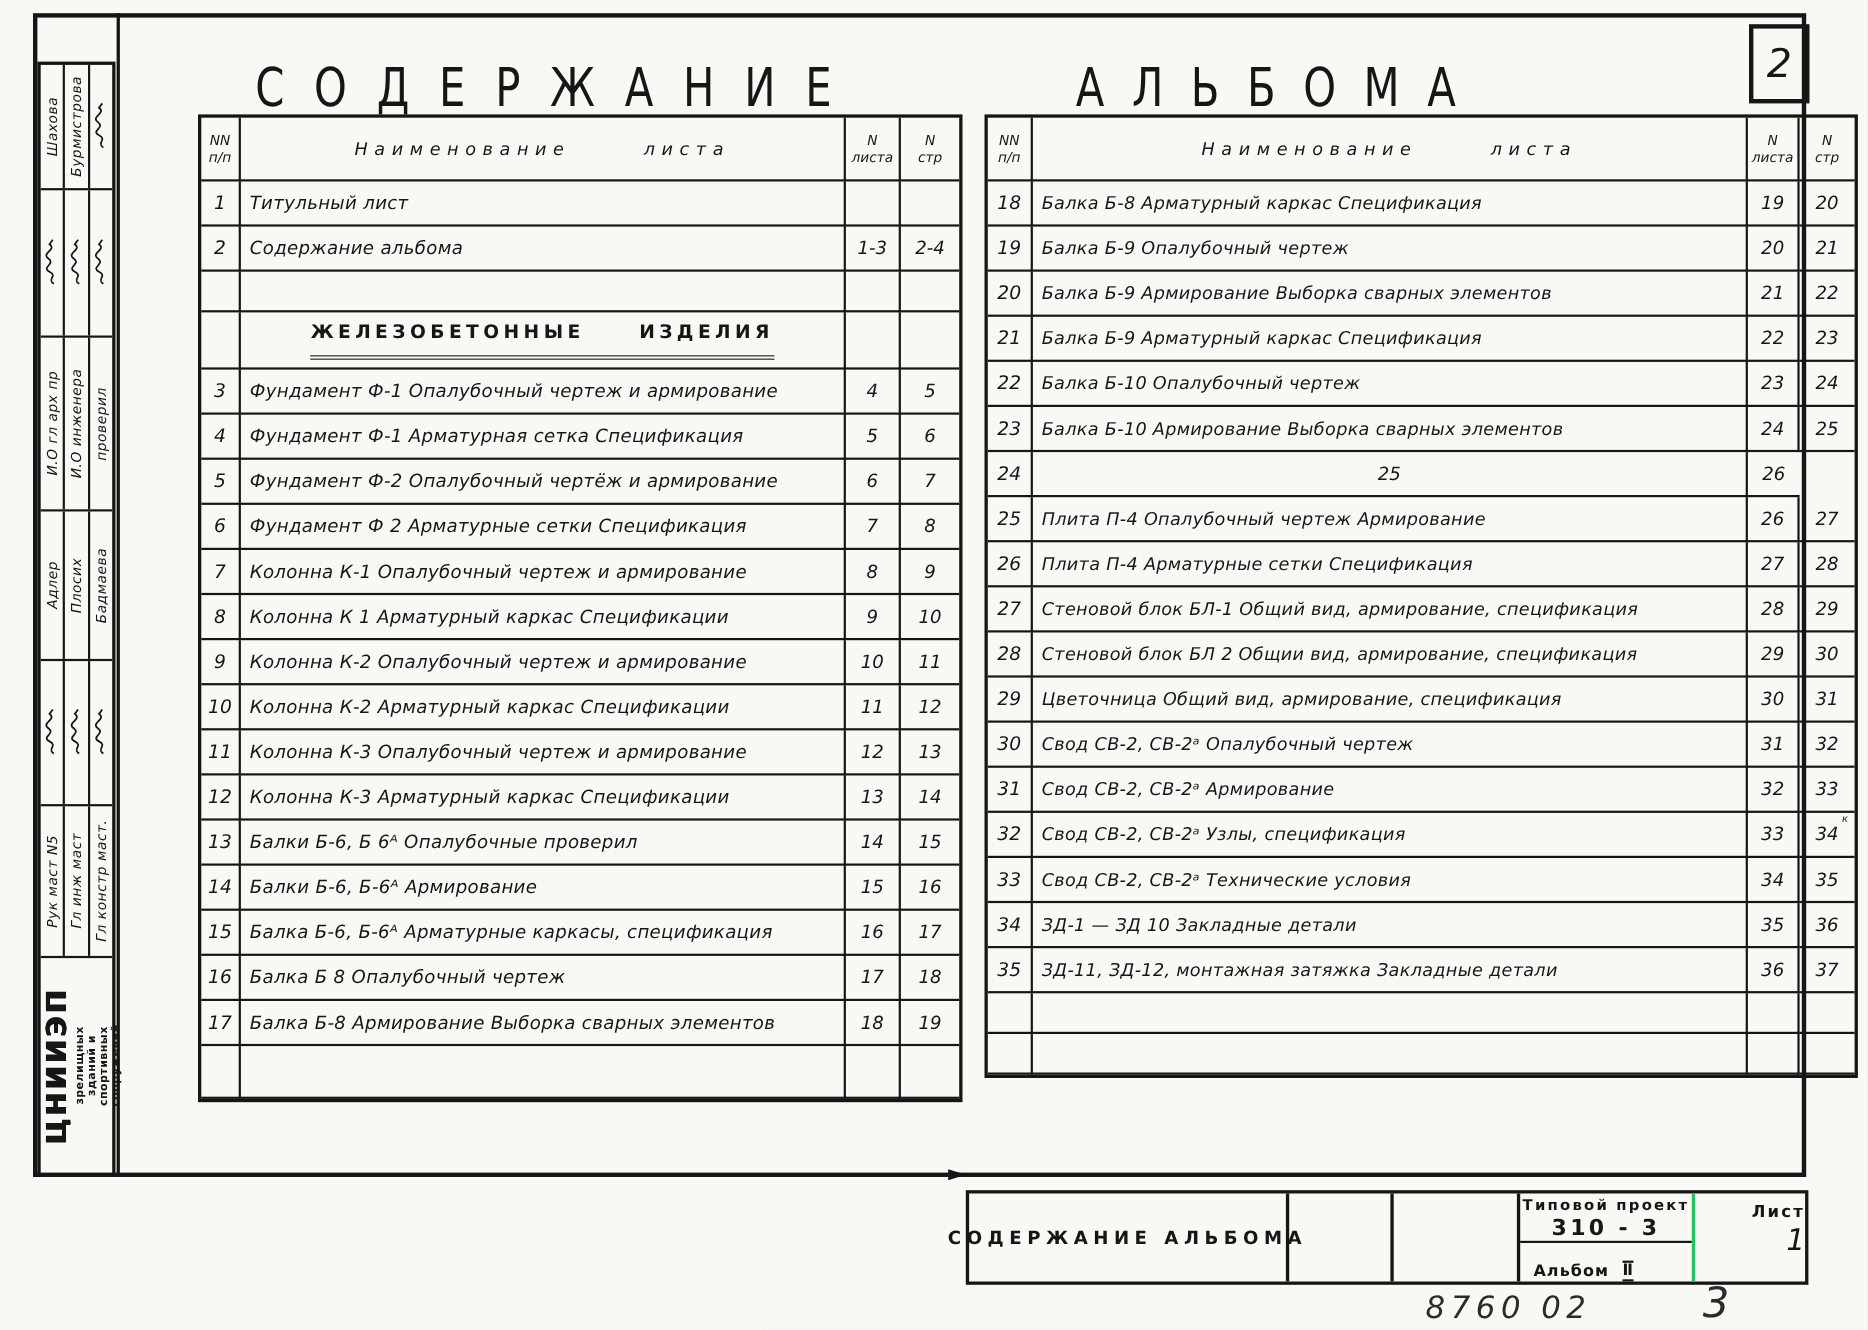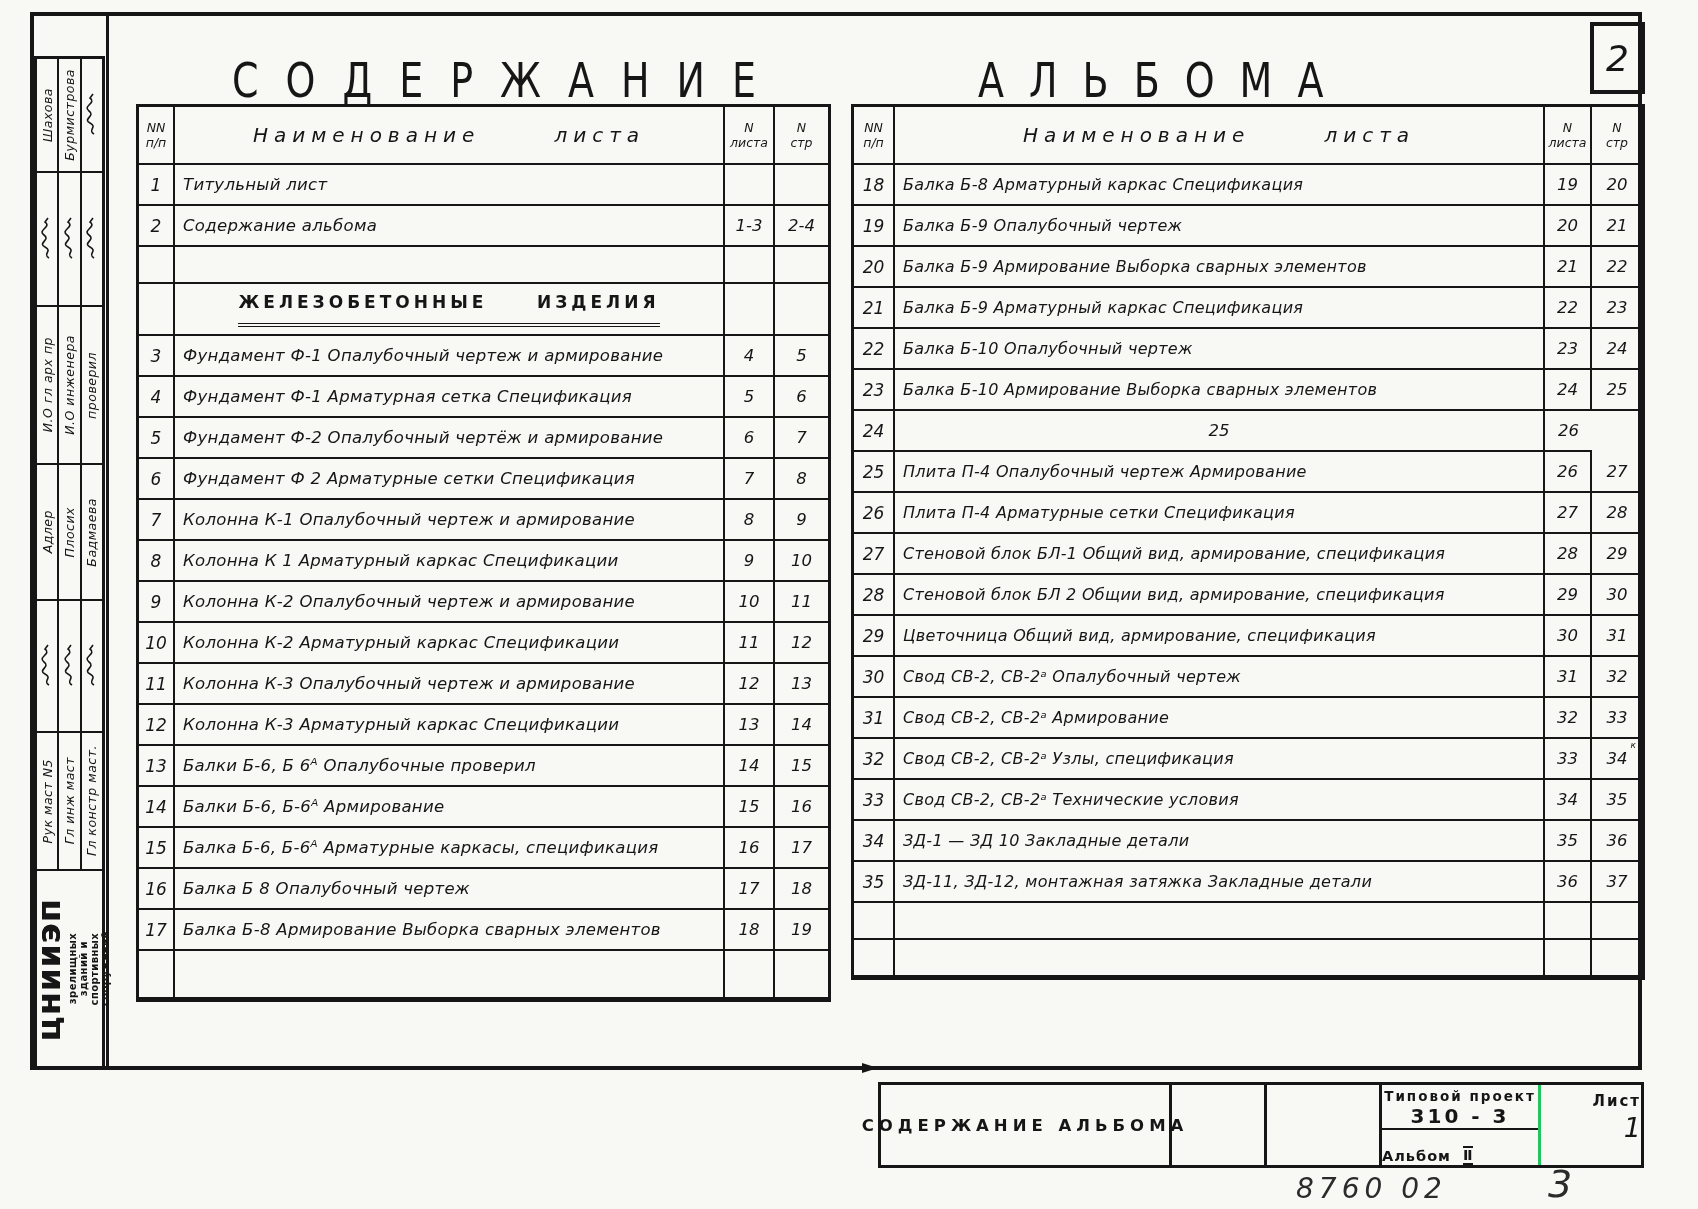--- a/index.html
+++ b/index.html
@@ -29,33 +29,33 @@
   .logo-lines .v{font-style:normal;font-weight:700;font-size:10px;letter-spacing:.4px;}
   
   .t1,.t2{position:absolute;top:52px;font-size:38px;font-weight:500;white-space:nowrap;
           transform:scaleY(1.28);transform-origin:left top;}
   .t1{left:232px;letter-spacing:27px;}
   .t2{left:978px;letter-spacing:25px;}
   .corner{position:absolute;left:1590px;top:22px;width:55px;height:72px;border:4px solid #161616;
           box-sizing:border-box;display:flex;align-items:center;justify-content:center;
           font-style:italic;font-size:36px;}
   
-  .toc{position:absolute;border:3.5px solid #161616;box-sizing:border-box;}
+  .toc{position:absolute;border:3.5px solid #161616;box-sizing:border-box;margin-left:44px;}
   #toc-left{left:136px;top:104px;width:695px;}
   #toc-right{left:851px;top:104px;width:794px;}
   .toc-row{display:grid;}
   #toc-left .toc-row{grid-template-columns:36px 1fr 50px 53px;}
   #toc-right .toc-row{grid-template-columns:41px 1fr 47px 50px;}
   .cell{border-right:2px solid #161616;border-bottom:2px solid #161616;box-sizing:border-box;
         display:flex;align-items:center;min-width:0;}
   .toc-row .cell:last-child{border-right:none;}
   .header{height:58px;}
   .header .cell{justify-content:center;flex-direction:column;font-style:italic;}
   .h-two span{display:block;text-align:center;font-size:12.5px;line-height:1.2;}
-  .h-name{font-size:20px;letter-spacing:6px;white-space:pre;}
+  .h-name{font-size:16px;letter-spacing:6px;white-space:pre;}
   .r-entry{height:41px;}.r-blank{height:37px;}.r-section{height:52px;}.r-blanktall{height:48px;}
   .hand{font-style:italic;}
   .c-n{justify-content:center;font-size:17px;}
   .c-name{padding-left:8px;font-size:16.5px;letter-spacing:.3px;white-space:nowrap;overflow:hidden;}
   #toc-right .c-name{font-size:16px;}
   .c-name.center{justify-content:center;padding-left:0;}
   .c-num{justify-content:center;font-size:16.5px;position:relative;}
   .section-text{font-style:normal;font-weight:700;font-size:17px;letter-spacing:4px;
                 white-space:pre;border-bottom:4px double #161616;padding-bottom:11px;}
   .stray{position:absolute;top:1px;right:6px;font-size:9px;font-style:italic;}
@@ -65,21 +65,21 @@
   .tblock{position:absolute;left:878px;top:1082px;width:766px;height:86px;
           border:3.5px solid #161616;box-sizing:border-box;display:flex;}
   .tb-label{width:288px;border-right:3px solid #161616;display:flex;align-items:center;
             justify-content:center;font-weight:600;font-size:16.5px;letter-spacing:5px;white-space:nowrap;}
   .tb-e1{width:92px;border-right:3px solid #161616;}
   .tb-e2{width:112px;border-right:3px solid #161616;}
   .tb-proj{flex:1;border-right:3px solid #22c55e;display:flex;flex-direction:column;gap:16px;}
   .tb-proj-top{flex:1;border-bottom:2.5px solid #161616;text-align:center;padding-top:3px;}
   .tb-proj-label{font-size:13.5px;font-weight:600;letter-spacing:2px;display:block;}
   .tb-proj-code{font-size:20px;font-weight:600;letter-spacing:3px;display:block;}
-  .tb-proj-bottom{height:44px;display:flex;align-items:center;padding-left:0;gap:12px;}
+  .tb-proj-bottom{height:44px;display:flex;align-items:center;padding-left:12px;gap:12px;}
   .tb-album{font-size:14.5px;font-weight:700;letter-spacing:1px;}
   .tb-roman{font-size:14.5px;font-weight:700;border-top:2px solid #161616;border-bottom:2px solid #161616;line-height:1;}
   .tb-sheet{width:100px;display:flex;flex-direction:column;align-items:flex-end;}
   .tb-sheet-label{font-size:15px;font-weight:600;letter-spacing:2px;margin-top:7px;}
   .tb-sheet-num{font-style:italic;font-size:27px;margin-top:2px;}
   .serial{position:absolute;left:1296px;top:1172px;font-style:italic;font-size:28px;
           color:#2b2b2b;letter-spacing:5px;}
   .serial-page{position:absolute;left:1548px;top:1162px;font-style:italic;font-size:38px;color:#2b2b2b;}
 </style>
 </head>

